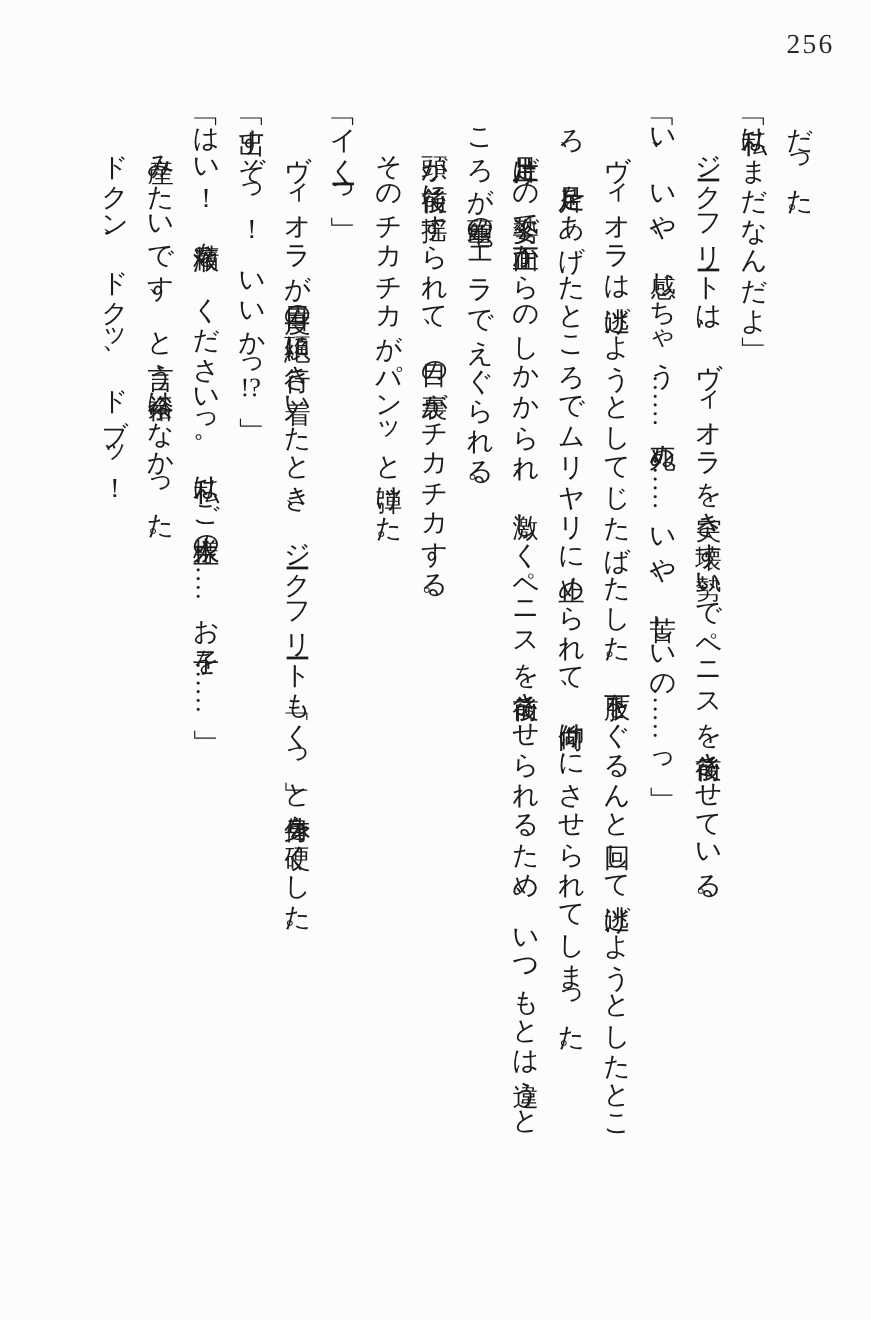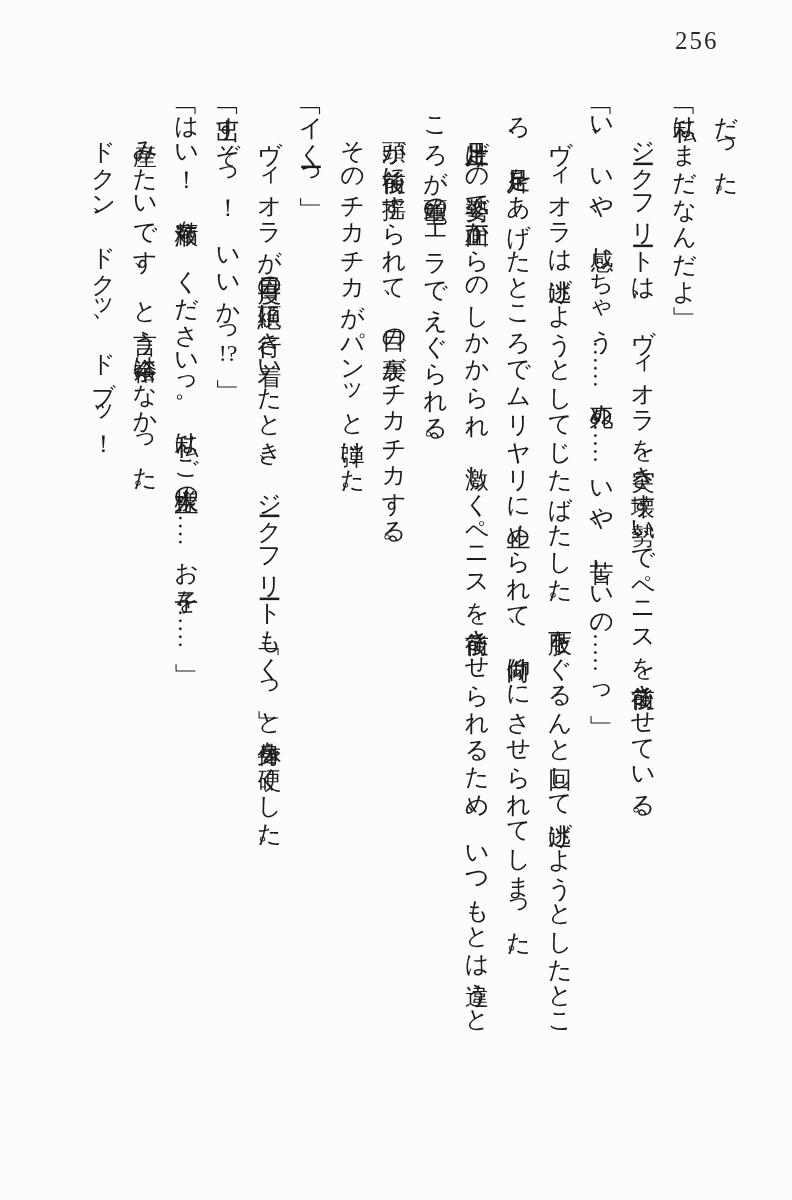--- a/index.html
+++ b/index.html
@@ -10,20 +10,21 @@
     width: 792px;
     height: 1200px;
     position: relative;
     overflow: hidden;
     background: #fcfcfb;
     font-family: "Liberation Serif", "DejaVu Serif", serif;
   }
   .page {
     position: absolute;
     inset: 0;
+    margin-left: 40px;
   }
   .page-number {
     position: absolute;
     top: 27px;
     left: 675px;
     font-size: 25px;
     letter-spacing: 2px;
     color: #2a2a2a;
   }
   .text-block {

